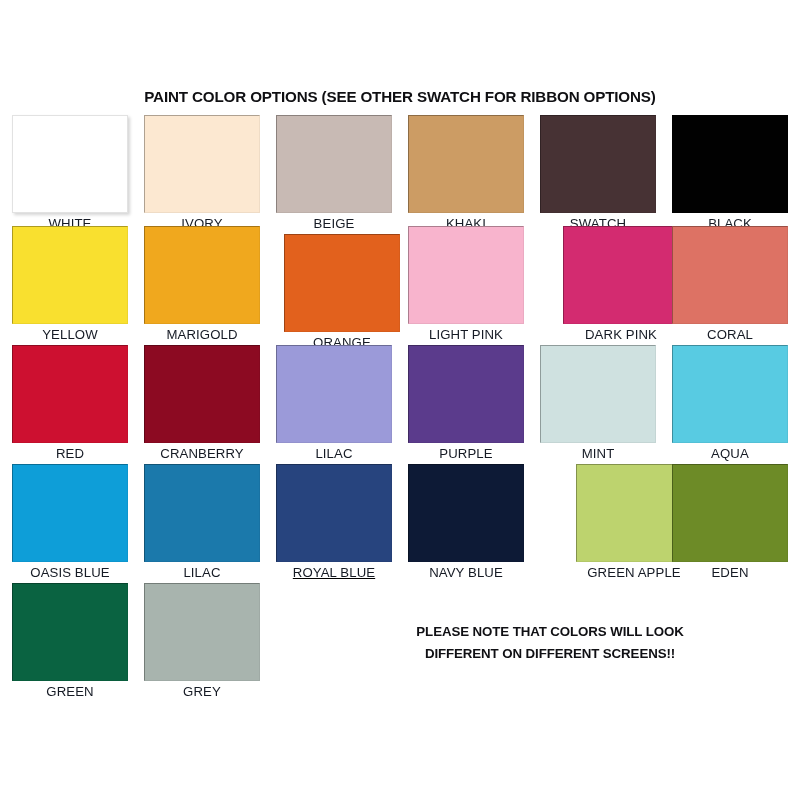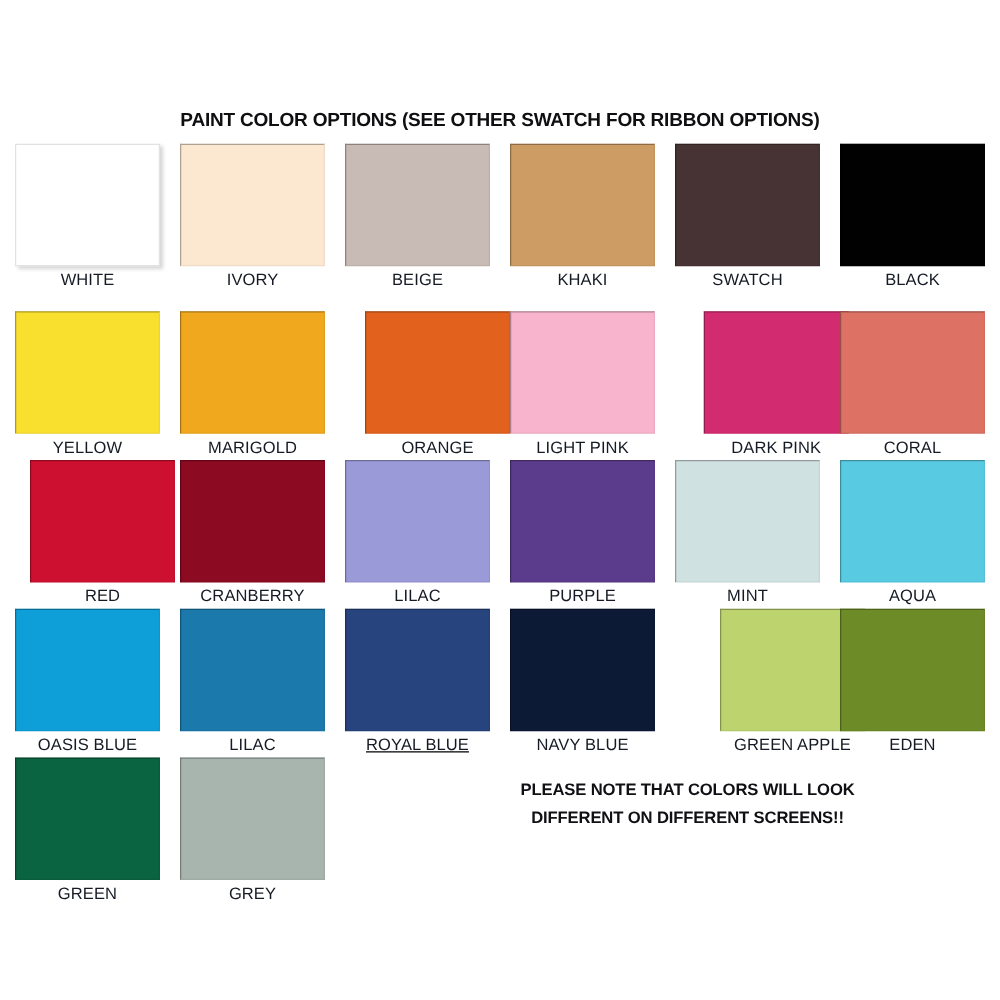--- a/index.html
+++ b/index.html
@@ -102,21 +102,21 @@
   }
 </style>
 </head>
 <body>
 
 <div id="sheet">
 
   <div id="title">PAINT COLOR OPTIONS (SEE OTHER SWATCH FOR RIBBON OPTIONS)</div>
 
   <div id="grid">
-      <div class="swatch-row" style="height: 134px;">
+      <div class="swatch-row" style="height: 111px;">
         <div class="swatch-cell" style="left: 0px;">
           <div class="chip outlined" style="background: rgb(255, 255, 255); width: 116px; height: 98px;"></div>
           <div class="chip-label">WHITE</div>
         </div>
         <div class="swatch-cell" style="left: 132px;">
           <div class="chip" style="background: rgb(252, 232, 209); width: 116px; height: 98px;"></div>
           <div class="chip-label">IVORY</div>
         </div>
         <div class="swatch-cell" style="left: 264px;">
           <div class="chip" style="background: rgb(200, 186, 180); width: 116px; height: 98px;"></div>
@@ -137,39 +137,39 @@
       </div>
       <div class="swatch-row" style="height: 119px;">
         <div class="swatch-cell" style="left: 0px;">
           <div class="chip" style="background: rgb(249, 224, 47); width: 116px; height: 98px;"></div>
           <div class="chip-label">YELLOW</div>
         </div>
         <div class="swatch-cell" style="left: 132px;">
           <div class="chip" style="background: rgb(240, 168, 30); width: 116px; height: 98px;"></div>
           <div class="chip-label">MARIGOLD</div>
         </div>
-        <div class="swatch-cell" style="left: 280px;">
+        <div class="swatch-cell" style="left: 272px; margin-top: 8px;">
           <div class="chip" style="background: rgb(226, 97, 29); width: 116px; height: 98px;"></div>
           <div class="chip-label">ORANGE</div>
         </div>
         <div class="swatch-cell" style="left: 396px;">
           <div class="chip" style="background: rgb(248, 180, 205); width: 116px; height: 98px;"></div>
           <div class="chip-label">LIGHT PINK</div>
         </div>
         <div class="swatch-cell" style="left: 528px; padding-left: 23px;">
           <div class="chip" style="background: rgb(211, 43, 112); width: 116px; height: 98px;"></div>
           <div class="chip-label">DARK PINK</div>
         </div>
         <div class="swatch-cell" style="left: 660px;">
           <div class="chip" style="background: rgb(221, 114, 100); width: 116px; height: 98px;"></div>
           <div class="chip-label">CORAL</div>
         </div>
       </div>
       <div class="swatch-row" style="height: 119px;">
-        <div class="swatch-cell" style="left: 12px;">
+        <div class="swatch-cell" style="left: 0px;">
           <div class="chip" style="background: rgb(205, 16, 48); width: 116px; height: 98px;"></div>
           <div class="chip-label">RED</div>
         </div>
         <div class="swatch-cell" style="left: 132px;">
           <div class="chip" style="background: rgb(140, 10, 34); width: 116px; height: 98px;"></div>
           <div class="chip-label">CRANBERRY</div>
         </div>
         <div class="swatch-cell" style="left: 264px;">
           <div class="chip" style="background: rgb(155, 154, 217); width: 116px; height: 98px;"></div>
           <div class="chip-label">LILAC</div>

